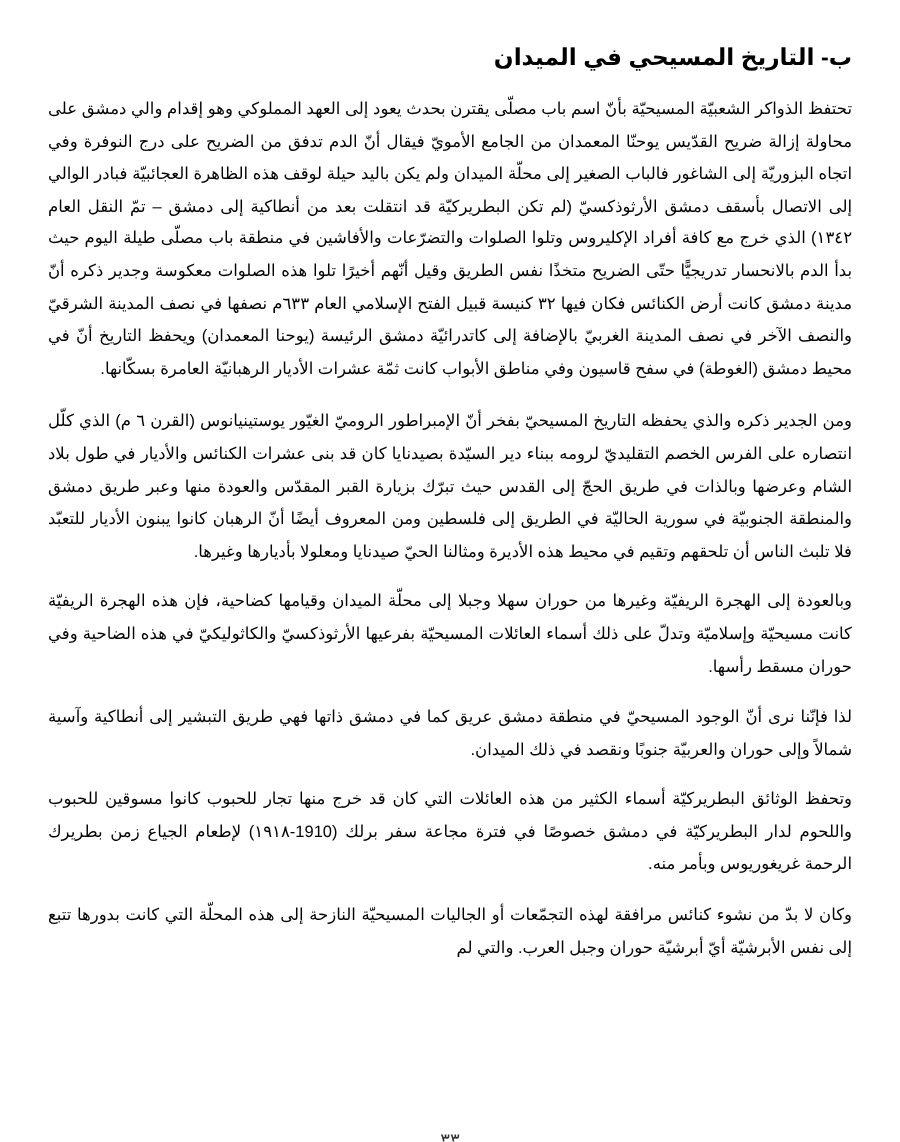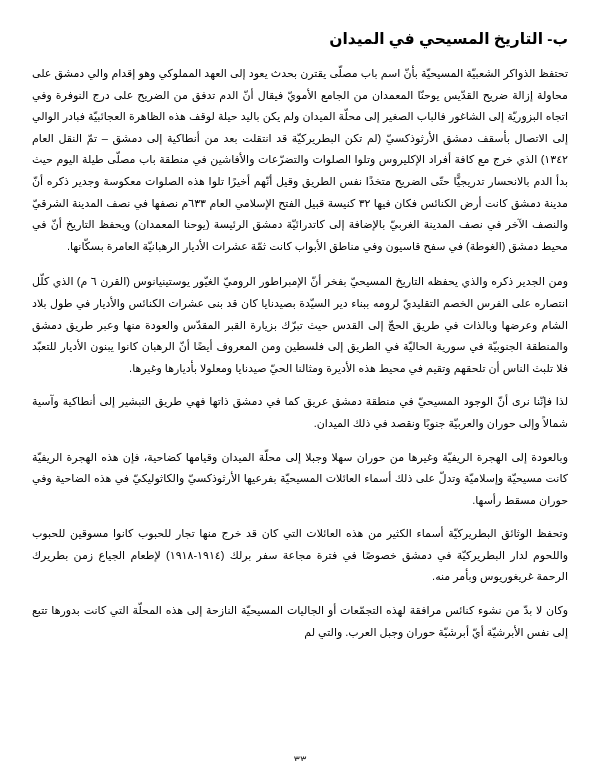--- a/index.html
+++ b/index.html
@@ -51,19 +51,19 @@
     }
   </style>
 </head>
 <body>
 
 <div class="page">
   <h2 class="heading">ب- التاريخ المسيحي في الميدان</h2>
 
   <p class="para p1">تحتفظ الذواكر الشعبيّة المسيحيّة بأنّ اسم باب مصلّى يقترن بحدث يعود إلى العهد المملوكي وهو إقدام والي دمشق على محاولة إزالة ضريح القدّيس يوحنّا المعمدان من الجامع الأمويّ فيقال أنّ الدم تدفق من الضريح على درج النوفرة وفي اتجاه البزوريّة إلى الشاغور فالباب الصغير إلى محلّة الميدان ولم يكن باليد حيلة لوقف هذه الظاهرة العجائبيّة فبادر الوالي إلى الاتصال بأسقف دمشق الأرثوذكسيّ (لم تكن البطريركيّة قد انتقلت بعد من أنطاكية إلى دمشق – تمّ النقل العام ١٣٤٢) الذي خرج مع كافة أفراد الإكليروس وتلوا الصلوات والتضرّعات والأفاشين في منطقة باب مصلّى طيلة اليوم حيث بدأ الدم بالانحسار تدريجيًّا حتّى الضريح متخذًا نفس الطريق وقيل أنّهم أخيرًا تلوا هذه الصلوات معكوسة وجدير ذكره أنّ مدينة دمشق كانت أرض الكنائس فكان فيها ٣٢ كنيسة قبيل الفتح الإسلامي العام ٦٣٣م نصفها في نصف المدينة الشرقيّ والنصف الآخر في نصف المدينة الغربيّ بالإضافة إلى كاتدرائيّة دمشق الرئيسة (يوحنا المعمدان) ويحفظ التاريخ أنّ في محيط دمشق (الغوطة) في سفح قاسيون وفي مناطق الأبواب كانت ثمّة عشرات الأديار الرهبانيّة العامرة بسكّانها.</p>
   <p class="para">ومن الجدير ذكره والذي يحفظه التاريخ المسيحيّ بفخر أنّ الإمبراطور الروميّ الغيّور يوستينيانوس (القرن ٦ م) الذي كلّل انتصاره على الفرس الخصم التقليديّ لرومه ببناء دير السيّدة بصيدنايا كان قد بنى عشرات الكنائس والأديار في طول بلاد الشام وعرضها وبالذات في طريق الحجّ إلى القدس حيث تبرّك بزيارة القبر المقدّس والعودة منها وعبر طريق دمشق والمنطقة الجنوبيّة في سورية الحاليّة في الطريق إلى فلسطين ومن المعروف أيضًا أنّ الرهبان كانوا يبنون الأديار للتعبّد فلا تلبث الناس أن تلحقهم وتقيم في محيط هذه الأديرة ومثالنا الحيّ صيدنايا ومعلولا بأديارها وغيرها.</p>
+  <p class="para">وبالعودة إلى الهجرة الريفيّة وغيرها من حوران سهلا وجبلا إلى محلّة الميدان وقيامها كضاحية، فإن هذه الهجرة الريفيّة كانت مسيحيّة وإسلاميّة وتدلّ على ذلك أسماء العائلات المسيحيّة بفرعيها الأرثوذكسيّ والكاثوليكيّ في هذه الضاحية وفي حوران مسقط رأسها.</p>
   <p class="para">لذا فإنّنا نرى أنّ الوجود المسيحيّ في منطقة دمشق عريق كما في دمشق ذاتها فهي طريق التبشير إلى أنطاكية وآسية شمالاً وإلى حوران والعربيّة جنوبًا ونقصد في ذلك الميدان.</p>
-  <p class="para">وبالعودة إلى الهجرة الريفيّة وغيرها من حوران سهلا وجبلا إلى محلّة الميدان وقيامها كضاحية، فإن هذه الهجرة الريفيّة كانت مسيحيّة وإسلاميّة وتدلّ على ذلك أسماء العائلات المسيحيّة بفرعيها الأرثوذكسيّ والكاثوليكيّ في هذه الضاحية وفي حوران مسقط رأسها.</p>
-  <p class="para">وتحفظ الوثائق البطريركيّة أسماء الكثير من هذه العائلات التي كان قد خرج منها تجار للحبوب كانوا مسوقين للحبوب واللحوم لدار البطريركيّة في دمشق خصوصًا في فترة مجاعة سفر برلك (١٩١٤-١٩١٨) لإطعام الجياع زمن بطريرك الرحمة غريغوريوس وبأمر منه.</p>
+  <p class="para">وتحفظ الوثائق البطريركيّة أسماء الكثير من هذه العائلات التي كان قد خرج منها تجار للحبوب كانوا مسوقين للحبوب واللحوم لدار البطريركيّة في دمشق خصوصًا في فترة مجاعة سفر برلك (1910-١٩١٨) لإطعام الجياع زمن بطريرك الرحمة غريغوريوس وبأمر منه.</p>
   <p class="para">وكان لا بدّ من نشوء كنائس مرافقة لهذه التجمّعات أو الجاليات المسيحيّة النازحة إلى هذه المحلّة التي كانت بدورها تتبع إلى نفس الأبرشيّة أيّ أبرشيّة حوران وجبل العرب. والتي لم</p>
 </div>
 
 <div class="page-number">٣٣</div>
 
 </body></html>

